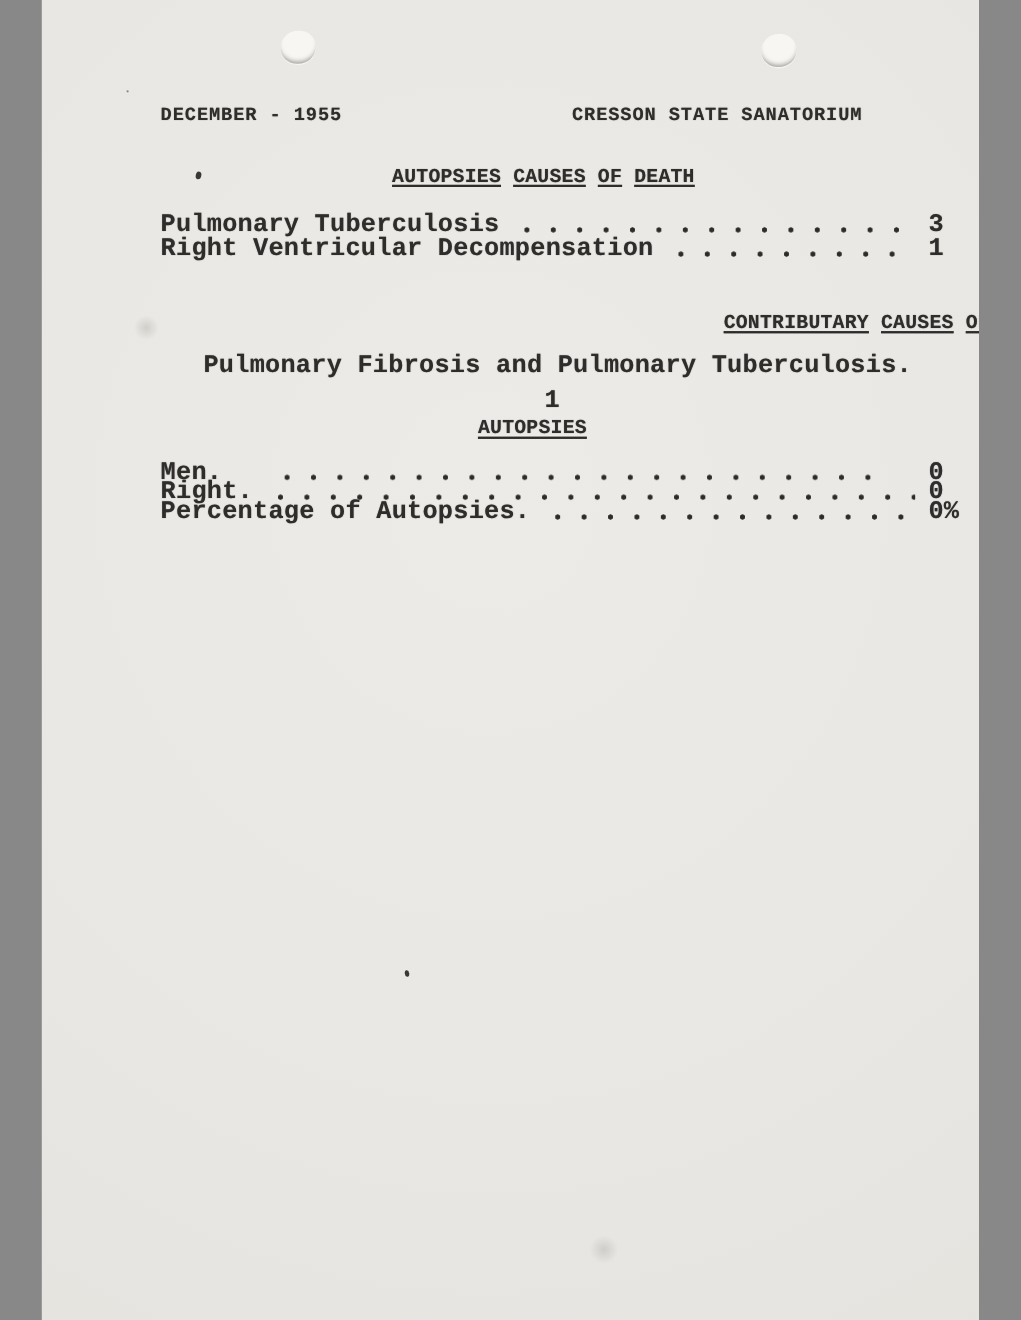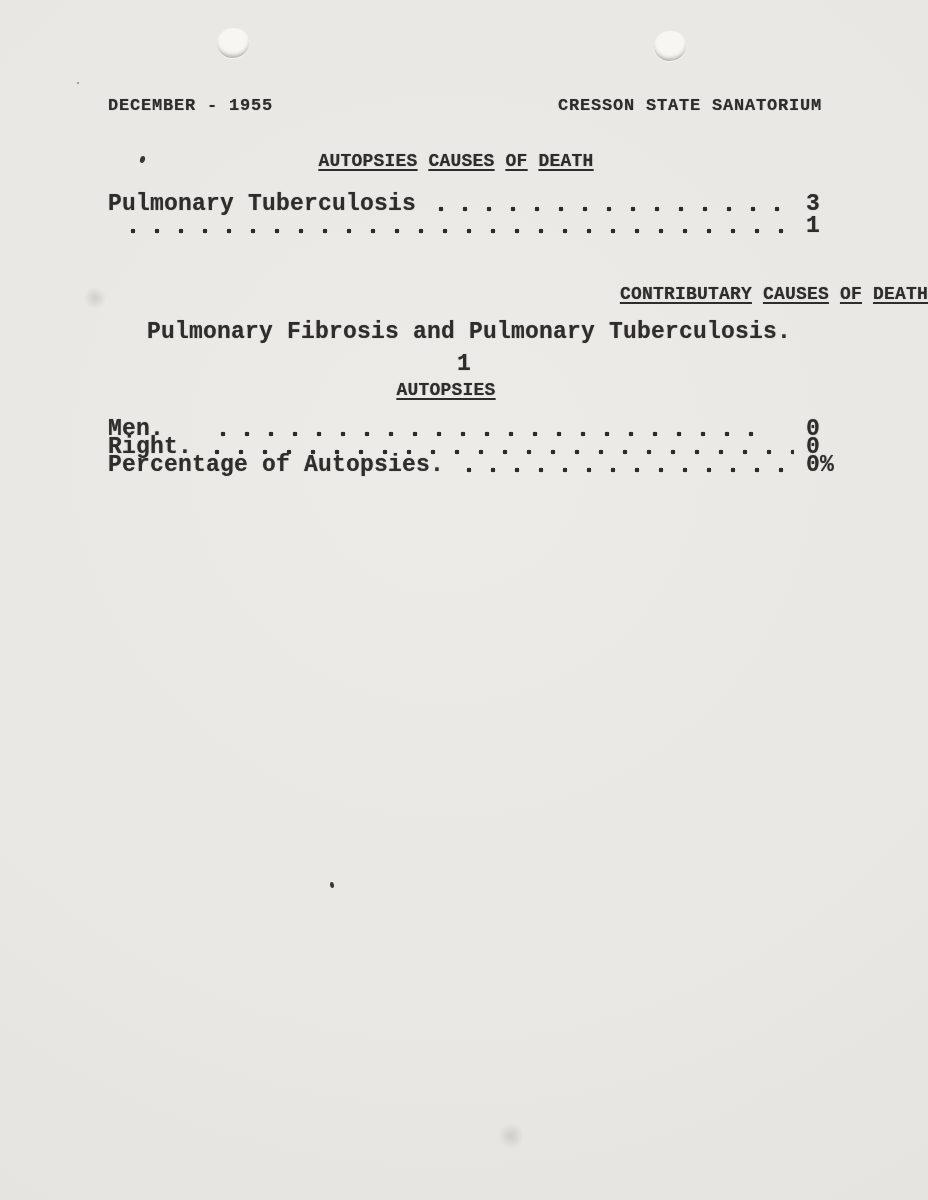--- a/index.html
+++ b/index.html
@@ -1,18 +1,18 @@
 <!DOCTYPE html>
 <html><head>
 <meta charset="utf-8">
 <style>
   html, body { margin: 0; padding: 0; background: #888; }
   .page {
     position: relative;
-    width: 928px;
+    width: 852px;
     height: 1200px;
     margin: 0 auto;
     overflow: hidden;
     background:
       radial-gradient(ellipse 120% 90% at 48% 38%, #edebe7 0%, #e9e7e3 55%, #e3e1dc 100%);
     font-family: "Liberation Mono", "DejaVu Sans Mono", monospace;
     font-weight: 700;
     color: #2f2d2b;
   }
   .txt {
@@ -98,20 +98,21 @@
   <div class="txt hdr" style="right:106px; top:98px;text-align:center;">CRESSON STATE SANATORIUM</div>
 
   <div class="heading h1off" style="top:153px;"><span class="w">AUTOPSIES</span> <span class="w">CAUSES</span> <span class="w">OF</span> <span class="w">DEATH</span></div>
 
   <div class="row" style="top:196px;">
     <span class="label">Pulmonary Tuberculosis</span>
     <span class="leader"></span>
     <span class="value">3</span>
   </div>
   <div class="row" style="top:218px;">
+    <span class="label">Right Ventricular Decompensation</span>
     <span class="leader"></span>
     <span class="value">1</span>
   </div>
 
   <div class="heading h2off" style="top:286px;text-align:right;"><span class="w">CONTRIBUTARY</span> <span class="w">CAUSES</span> <span class="w">OF</span> <span class="w">DEATH</span></div>
 
   <div class="row" style="top:324px;flex-direction:column;">
     <span class="label">Pulmonary Fibrosis and Pulmonary Tuberculosis.</span>
     <span class="leader"></span>
     <span class="value">1</span>

